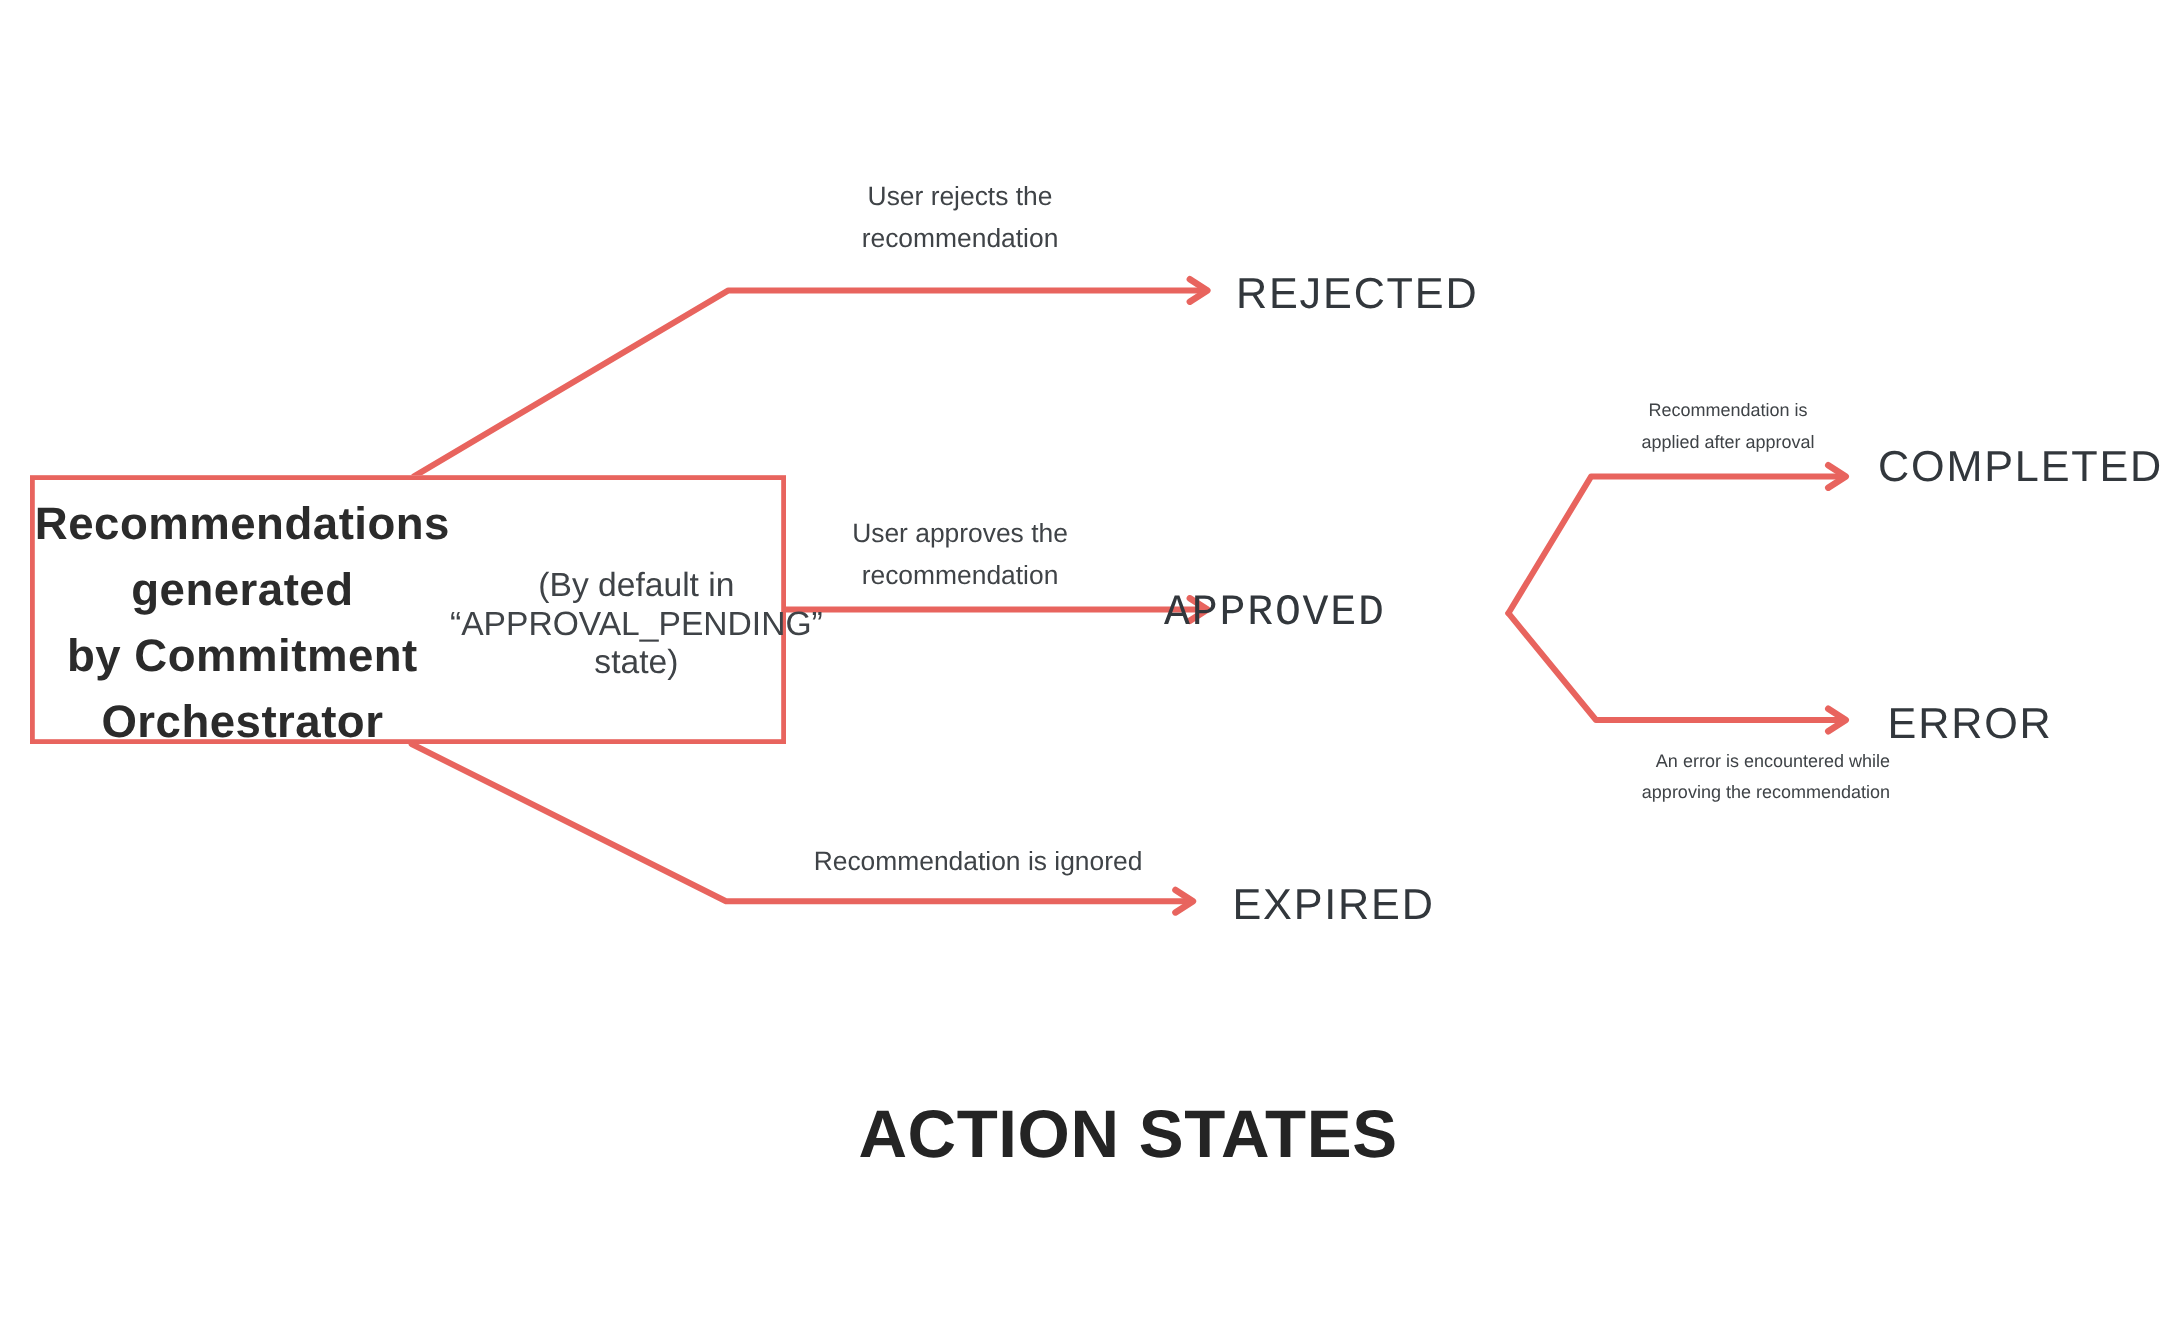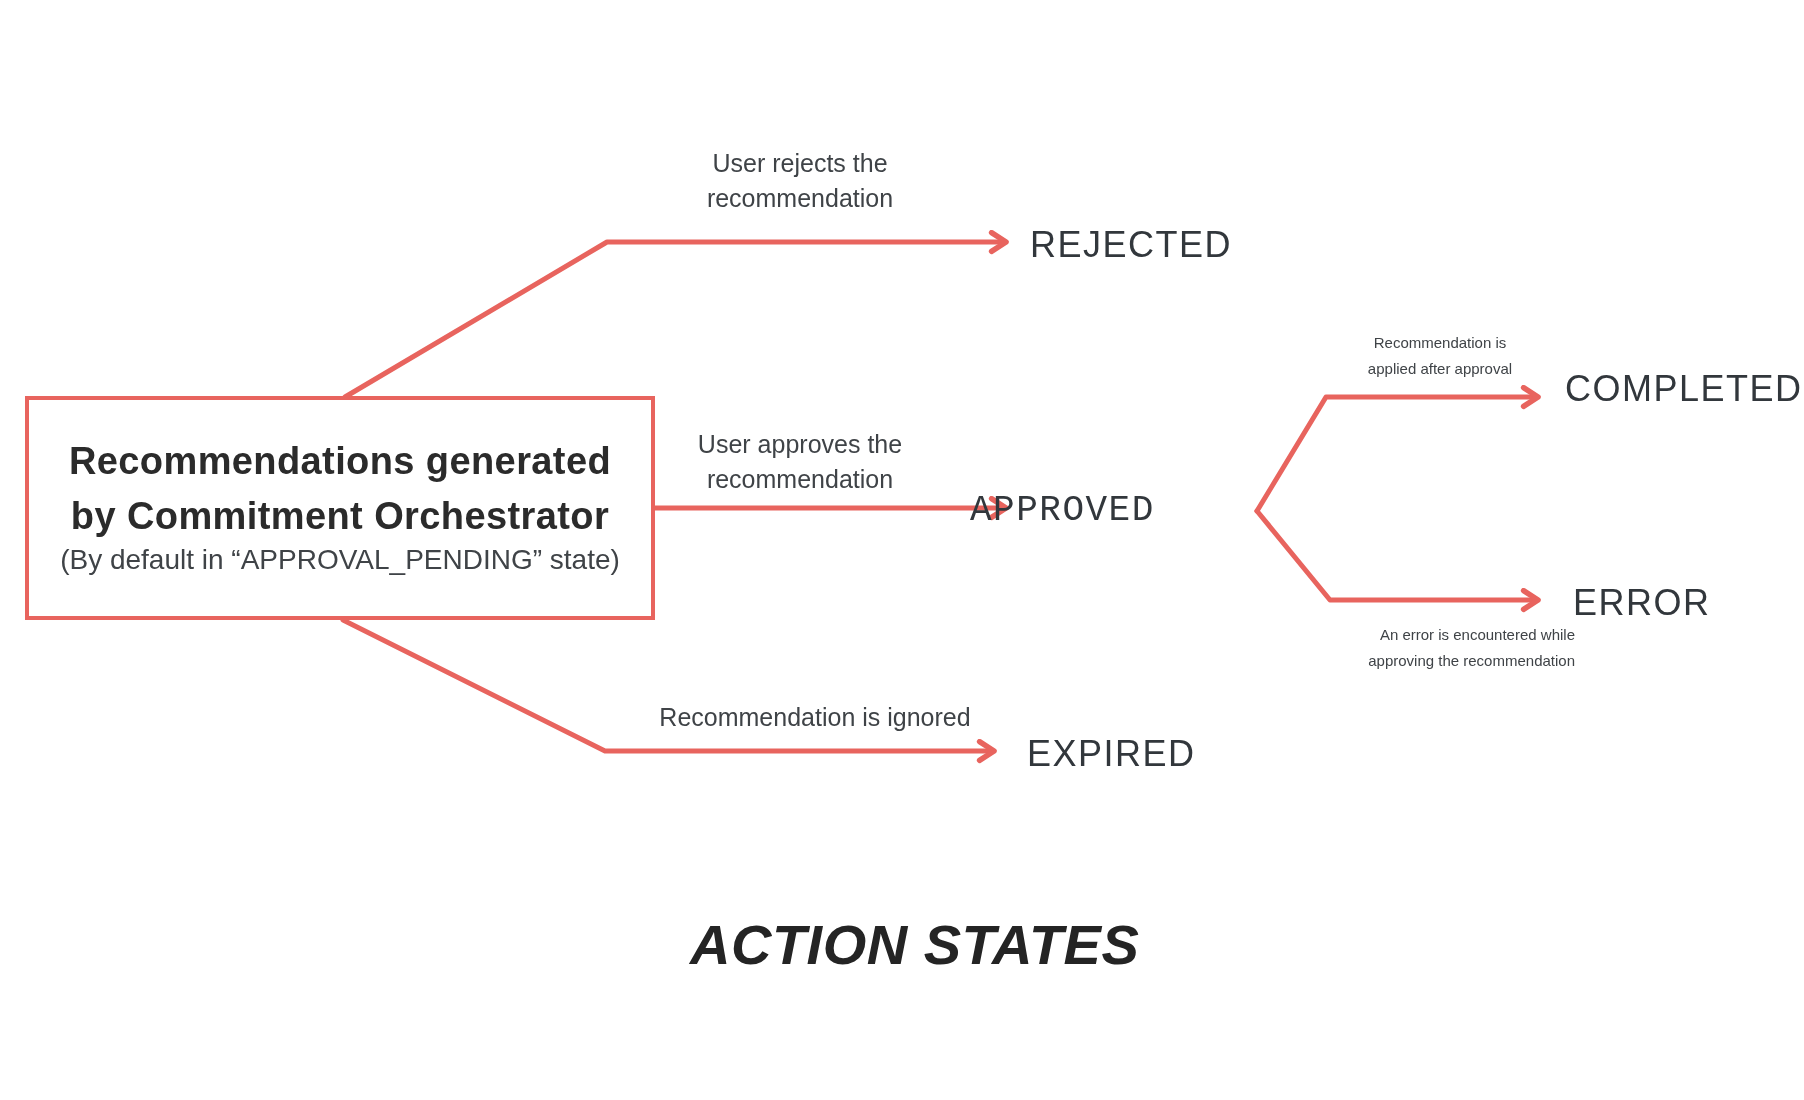--- a/index.html
+++ b/index.html
@@ -33,65 +33,65 @@
     stroke-width:2.6;
     stroke-linecap:round;
     stroke-linejoin:round;
   }
   .source-box{
     position:absolute;
     left:25px;top:396px;
     width:630px;height:224px;
     border:4px solid var(--arrow-color);
     background:var(--bg-color);
-    display:flex;flex-direction:column;
+    display:flex;flex-direction:row;
     align-items:center;
-    padding-top:34px;
+    padding-top:24px;
     text-align:center;
   }
   .source-box .box-heading{
     font-size:38px;
     font-weight:bold;
     line-height:55px;
     letter-spacing:0.4px;
     color:var(--heading-color);
   }
   .source-box .box-subtitle{
     font-size:28px;
     font-weight:normal;
     color:var(--label-color);
   }
   .edge-label{
     position:absolute;
     text-align:center;
     color:var(--label-color);
-    font-size:25px;
+    font-size:22px;
     line-height:35px;
   }
   .edge-label.small{
     font-size:15px;
     line-height:26px;
   }
   .state-label{
     position:absolute;
     color:var(--state-color);
     font-size:36px;
     letter-spacing:1.5px;
     white-space:nowrap;
   }
   .diagram-title{
     position:absolute;
     left:690px;top:912px;
     width:500px;
+    text-align:center;
     font-size:56px;
     font-weight:800;
     letter-spacing:0.5px;
     color:var(--title-color);
     white-space:nowrap;
-    font-style:italic;
   }
 </style>
 </head>
 <body>
 
 <div class="canvas">
 
   <svg class="flow" viewBox="0 0 1804 1100" xmlns="http://www.w3.org/2000/svg">
     <defs>
       <marker id="arrowhead" viewBox="0 0 12 12" refX="8" refY="6" markerWidth="5" markerHeight="5" orient="auto">

